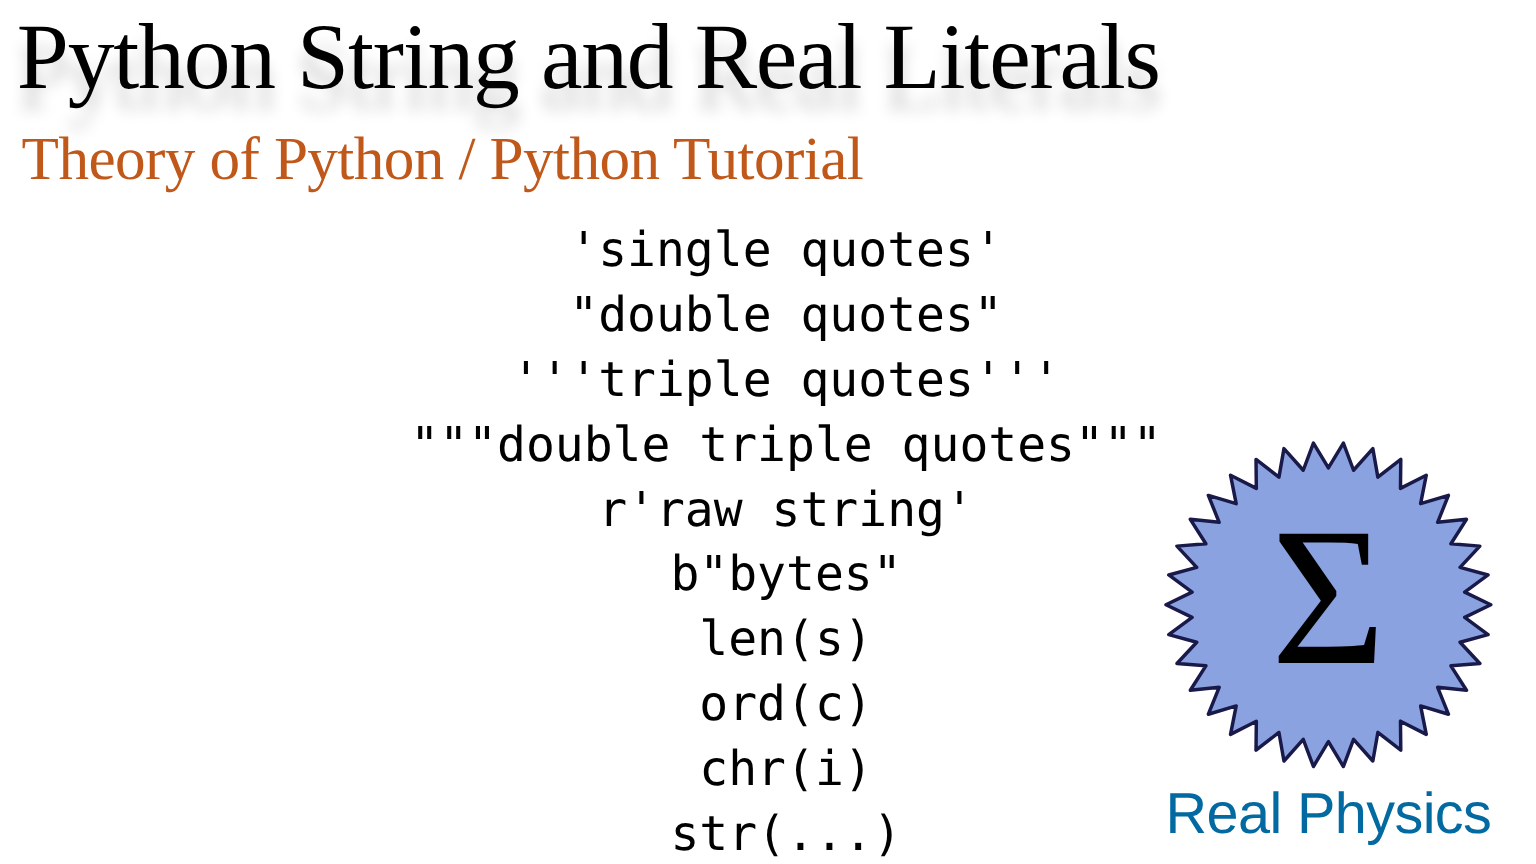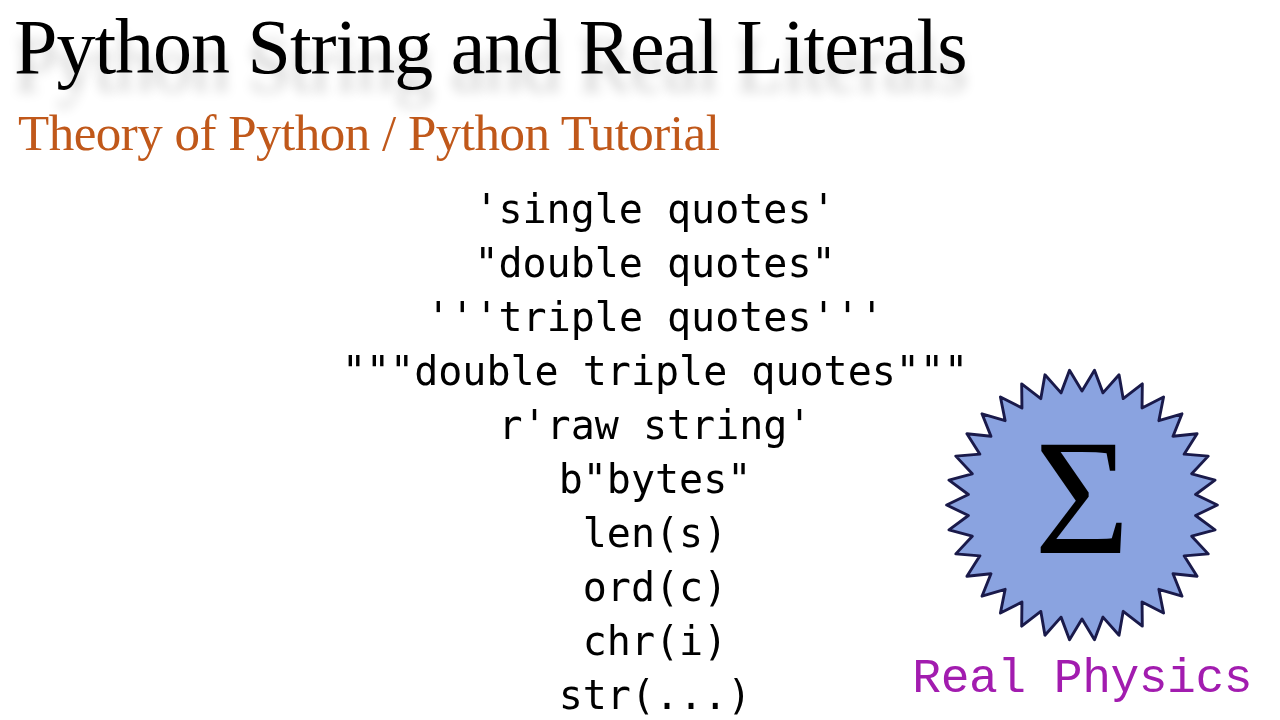--- a/index.html
+++ b/index.html
@@ -42,23 +42,23 @@
     bottom: 14px;
     text-align: center;
   }
   .badge {
     width: 290px;
     height: 290px;
     display: block;
     margin: 0 auto;
   }
   .brand {
-    font-family: Liberation Mono, monospace;
+    font-family: Liberation Sans, sans-serif;
     font-size: 48px;
-    color: #a21caf;
+    color: #0369a1;
     margin-top: 2px;
     letter-spacing: -0.5px;
   }
 </style>
 </head>
 <body>
 
 <h1 class="title">Python String and Real Literals</h1>
 <h2 class="subtitle">Theory of Python / Python Tutorial</h2>
 

